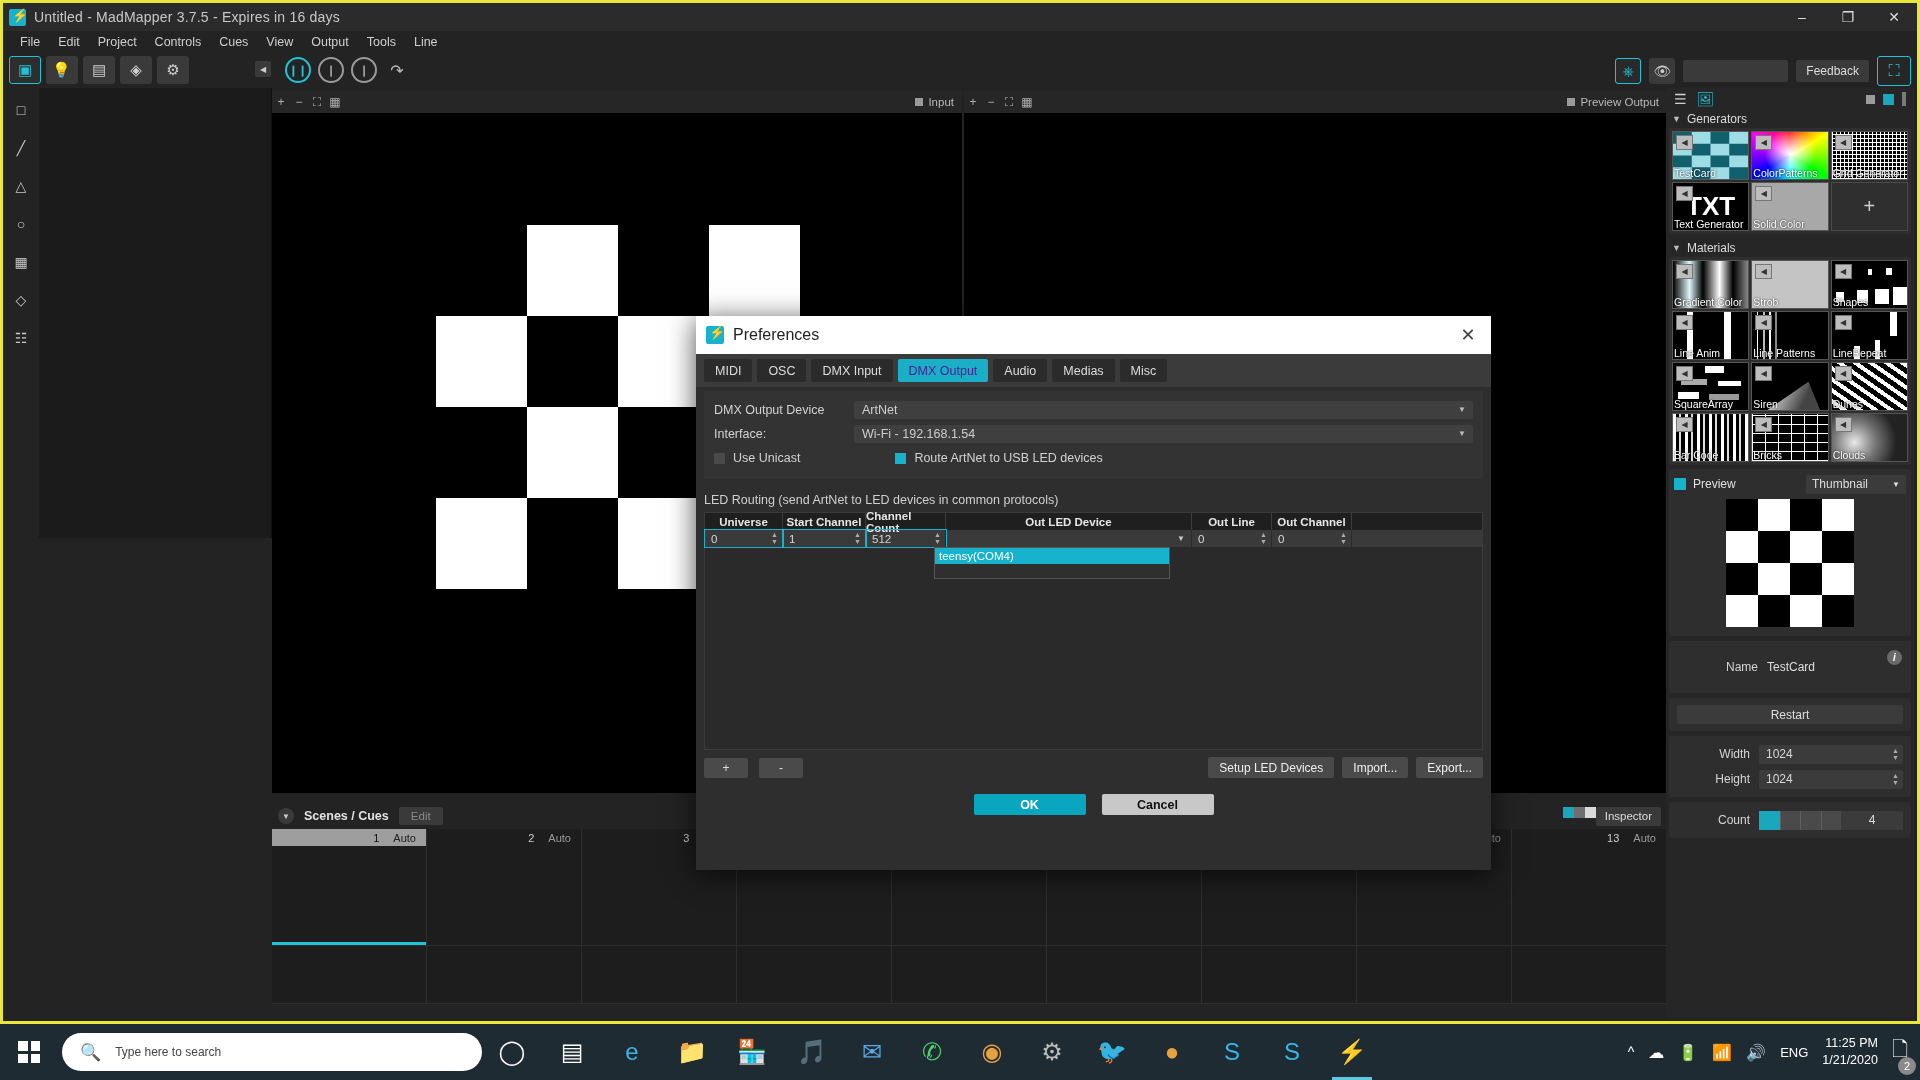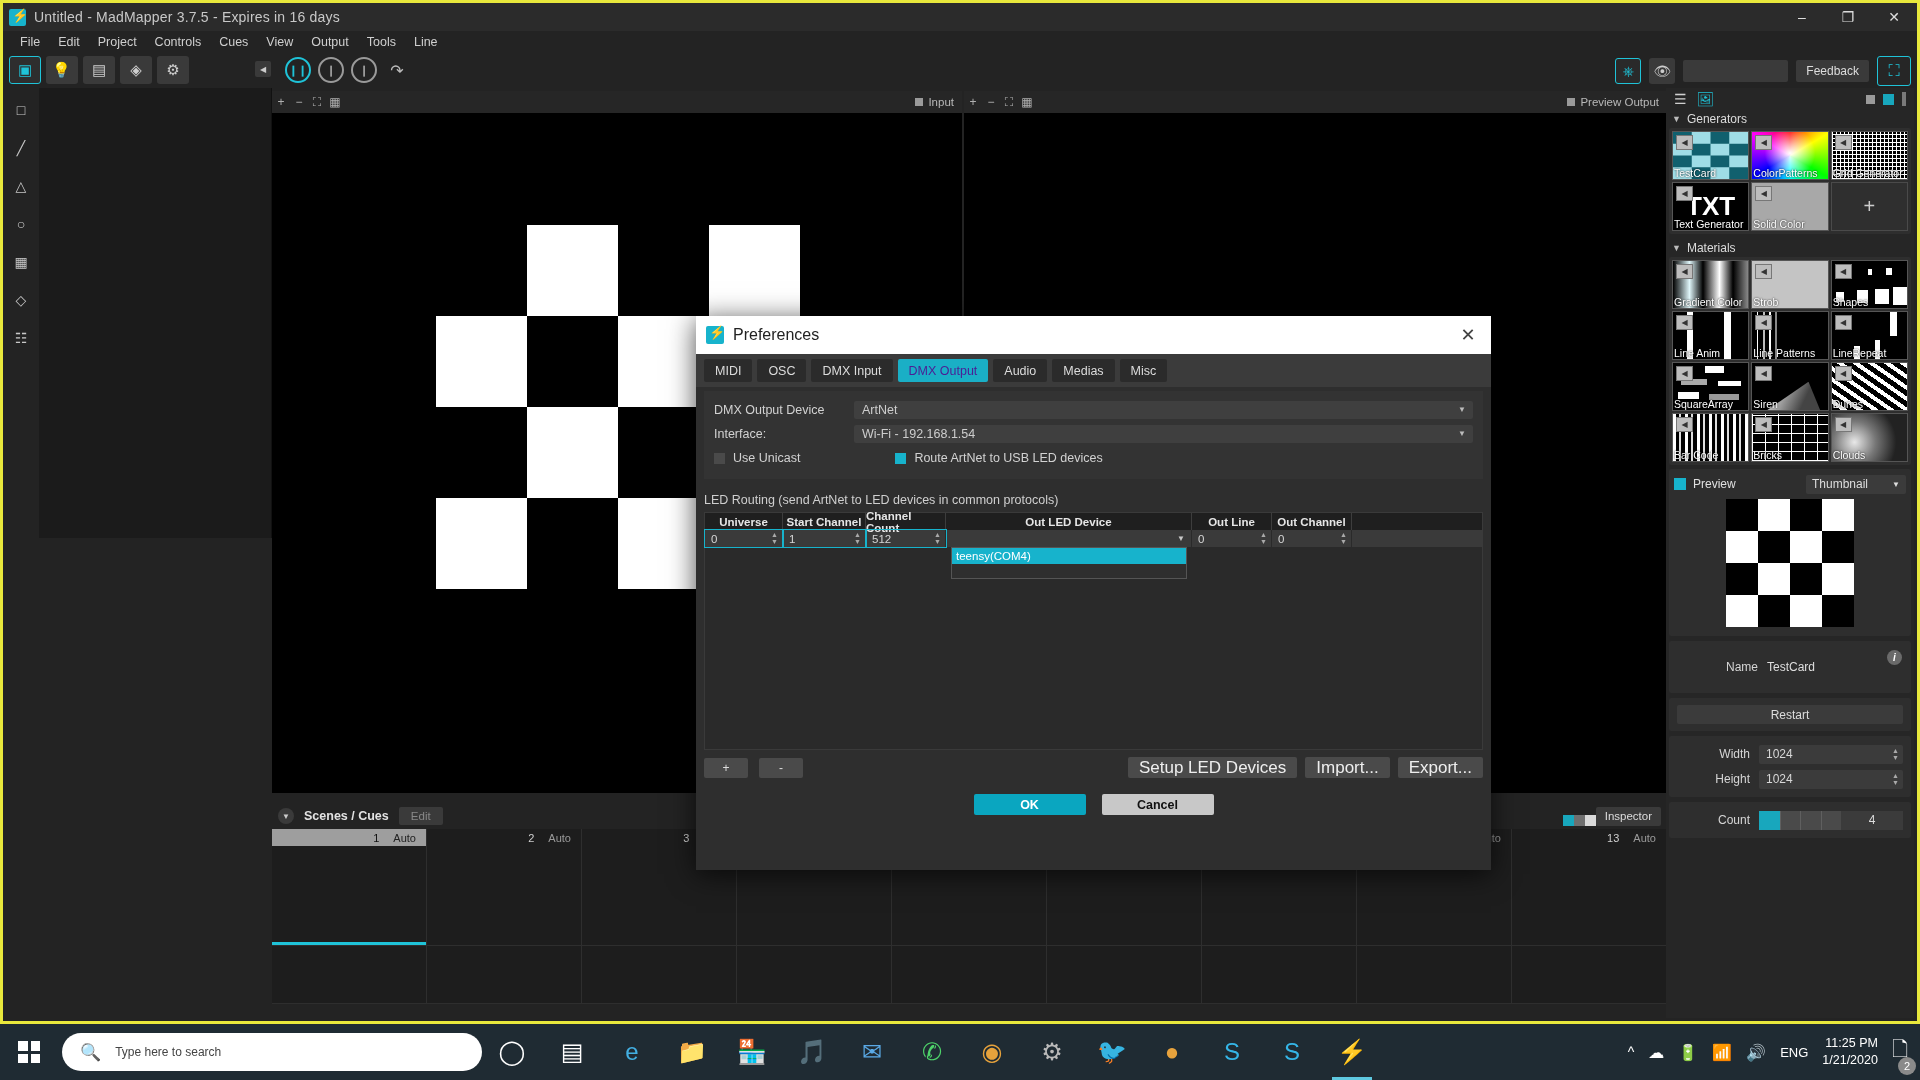--- a/index.html
+++ b/index.html
@@ -78,21 +78,21 @@
   .checker div { width:100%; height:100%; }
 
   
   #scenes { position:absolute; left:269px; top:800px; right:250px; bottom:8px; background:#232323; }
   #scenes-head { height:26px; display:flex; align-items:center; gap:10px; padding-left:6px; position:relative; }
   #sc-caret { width:16px; height:16px; border-radius:50%; background:#3a3a3a; font-size:8px; color:#ccc;
      display:flex; align-items:center; justify-content:center; }
   #sc-title { font-size:12.5px; font-weight:bold; color:#e2e2e2; }
   #sc-edit { width:44px; height:18px; background:#3a3a3a; border-radius:2px; color:#888; font-size:11.5px;
      display:flex; align-items:center; justify-content:center; }
-  #sc-right { position:absolute; right:6px; display:flex; align-items:flex-end; }
+  #sc-right { position:absolute; right:6px; display:flex; align-items:flex-start; }
   .sc-sq { width:11px; height:11px; }
   #inspector-btn { height:19px; padding:0 9px; background:#3a3a3a; border-radius:2px; font-size:11.5px;
      color:#ddd; display:flex; align-items:center; }
   #cue-header { display:flex; height:17px; }
   .cue-h { flex:1; border-right:1px solid #2e2e2e; display:flex; align-items:center;
      justify-content:flex-end; gap:14px; padding-right:10px; font-size:11px; color:#cfcfcf;
      background:#1d1d1d; }
   .cue-h.sel { background:#9e9e9e; color:#111; }
   .cue-h .auto { color:#9a9a9a; }
   .cue-h.sel .auto { color:#222; }
@@ -189,32 +189,32 @@
   #thead { display:flex; height:17px; background:#1f1f1f; }
   .th { font-size:11.5px; font-weight:bold; color:#e6e6e6; display:flex; align-items:center;
      justify-content:center; border-right:1px solid #3d3d3d; }
   #trow { display:flex; height:17px; background:#3a3a3a; }
   .td { font-size:11.5px; color:#d6d6d6; display:flex; align-items:center; padding-left:6px;
      border-right:1px solid #2a2a2a; position:relative; }
   .td .sp { position:absolute; right:4px; top:1px; font-size:7px; line-height:7px; color:#aaa;
      text-align:center; }
   .td.sel { outline:1px solid #17b3cc; }
   .td .dd { position:absolute; right:6px; font-size:8px; color:#c8c8c8; }
-  #dropdown { position:absolute; left:246px; top:34px; width:236px; background:#2f2f2f;
+  #dropdown { position:absolute; left:229px; top:34px; width:236px; background:#2f2f2f;
      border:1px solid #555; z-index:20; }
   #dd-opt { height:16px; background:#17b3cc; color:#fff; font-size:11.5px;
      display:flex; align-items:center; padding-left:4px; }
   #dd-rest { height:14px; }
 
   #btnrow { display:flex; align-items:center; margin:7px 8px 0; }
   .sm-btn { width:44px; height:20px; background:#4a4a4a; border-radius:2px; color:#ddd; font-size:12px;
      display:flex; align-items:center; justify-content:center; margin-right:11px; }
   #btnrow-right { margin-left:auto; display:flex; gap:8px; }
   .md-btn { height:21px; padding:0 11px; background:#4a4a4a; border-radius:2px; color:#eee;
-     font-size:17px; display:flex; align-items:center; }
+     font-size:12px; display:flex; align-items:center; }
   #okrow { display:flex; justify-content:center; gap:16px; margin-top:16px; }
   #ok-btn { width:112px; height:21px; background:#0aa6c0; border-radius:2px; color:#fff; font-size:12.5px;
      font-weight:bold; display:flex; align-items:center; justify-content:center; }
   #cancel-btn { width:112px; height:21px; background:#c8c8c8; border-radius:2px; color:#111; font-size:12.5px;
      font-weight:bold; display:flex; align-items:center; justify-content:center; }
 
   
   #taskbar { position:absolute; left:0; bottom:0; width:1920px; height:56px; background:#1f2b33;
      display:flex; align-items:center; }
   #start { width:58px; height:56px; display:flex; align-items:center; justify-content:center; }

